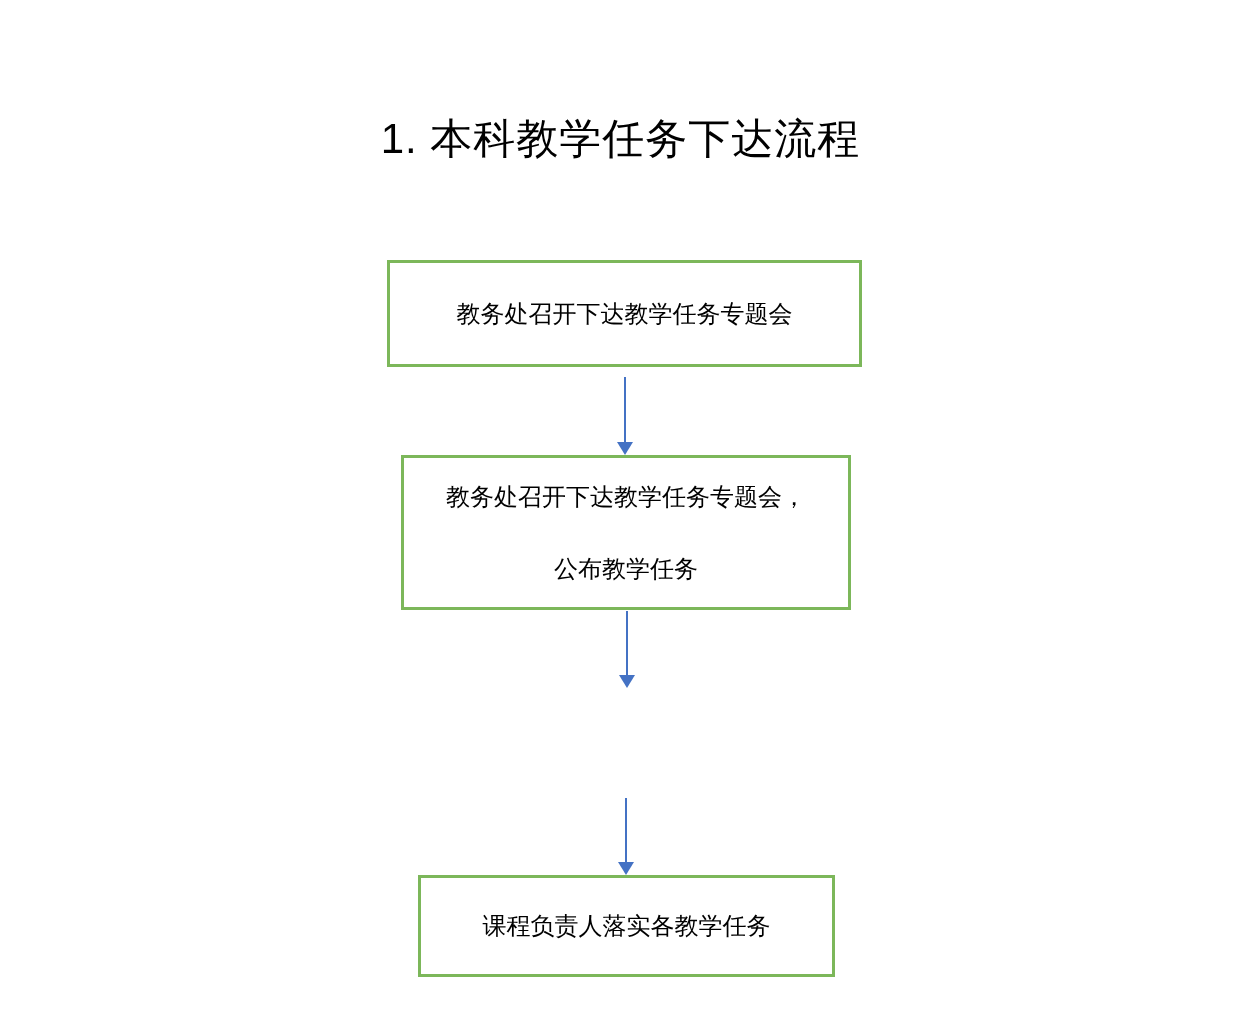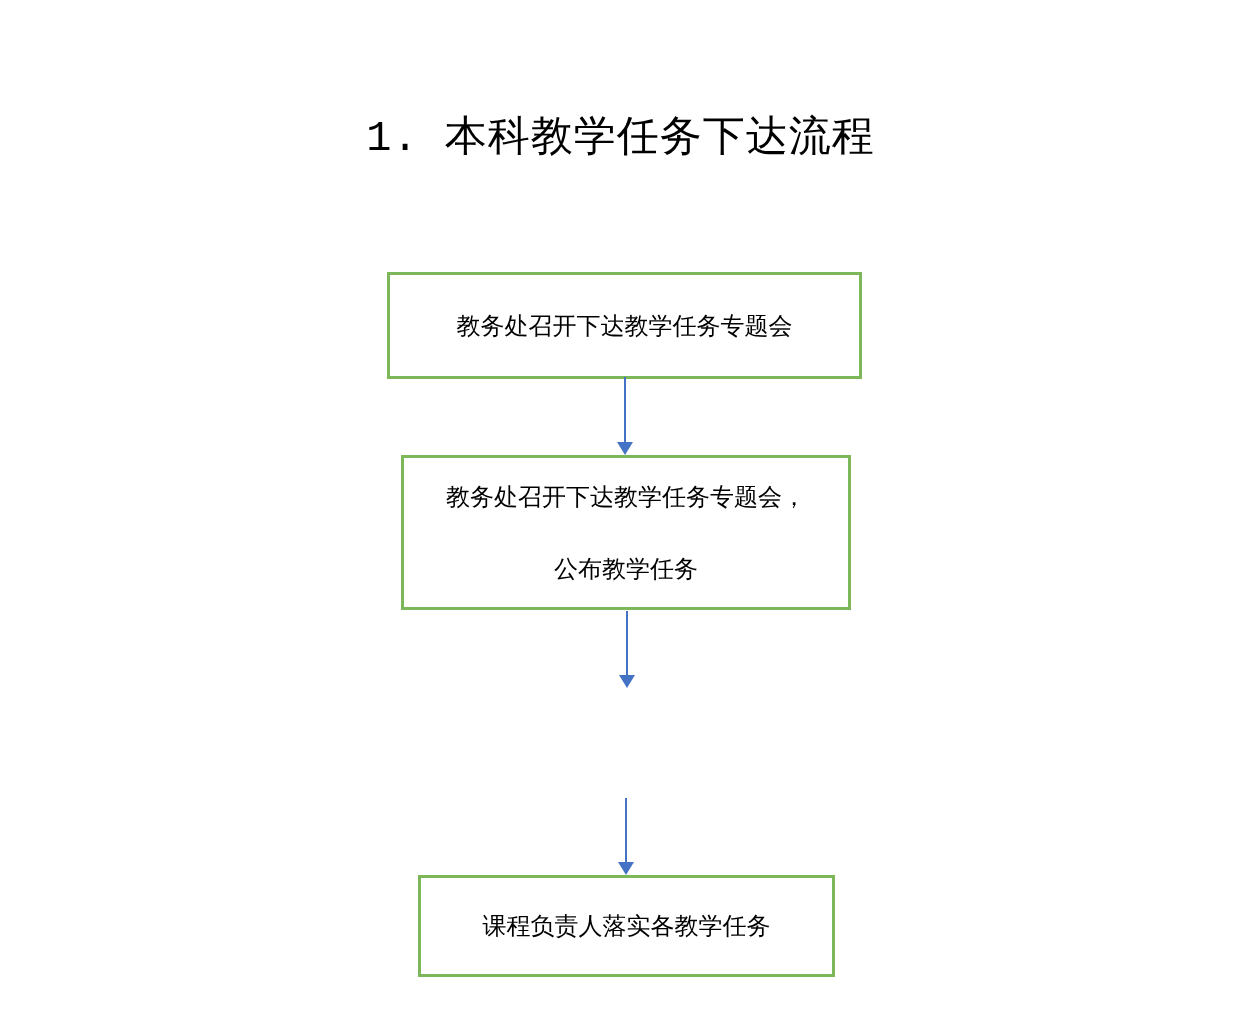--- a/index.html
+++ b/index.html
@@ -1,21 +1,21 @@
 <!DOCTYPE html>
 <html style="--background: #ffffff; --node-border: #7cb75a; --arrow: #4472c4; --text: #000000;"><head>
 <meta charset="utf-8">
 <style>
   :root {
     --background: #ffffff;
     --node-border: #7cb75a;
     --arrow: #4472c4;
     --text: #000000;
   }
-  * { box-sizing: border-box; font-family: Liberation Mono, monospace; }
+  * { box-sizing: border-box; }
   html, body {
     margin: 0;
     padding: 0;
     background: #ffffff;
     font-family: "Liberation Sans", sans-serif;
   }
   .canvas {
     position: relative;
     width: 1241px;
     height: 1036px;
@@ -65,21 +65,21 @@
     background: var(--arrow, #4472c4);
   }
   .arrow .head {
     width: 0;
     height: 0;
     border-left: 8px solid transparent;
     border-right: 8px solid transparent;
     border-top: 13px solid var(--arrow, #4472c4);
   }
 
-  #node-0 { left: 387px; top: 272px; width: 475px; height: 107px; }
+  #node-0 { left: 387px; top: 260px; width: 475px; height: 107px; }
   #node-1 { left: 401px; top: 455px; width: 450px; height: 155px; }
   #node-2 { left: 435px; top: 688px; width: 385px; height: 109px; }
   #node-3 { left: 418px; top: 875px; width: 417px; height: 102px; }
 
   #arrow-0 { left: 617px; top: 377px; height: 78px; }
   #arrow-1 { left: 619px; top: 611px; height: 77px; }
   #arrow-2 { left: 618px; top: 798px; height: 77px; }
 </style>
 </head>
 <body>

